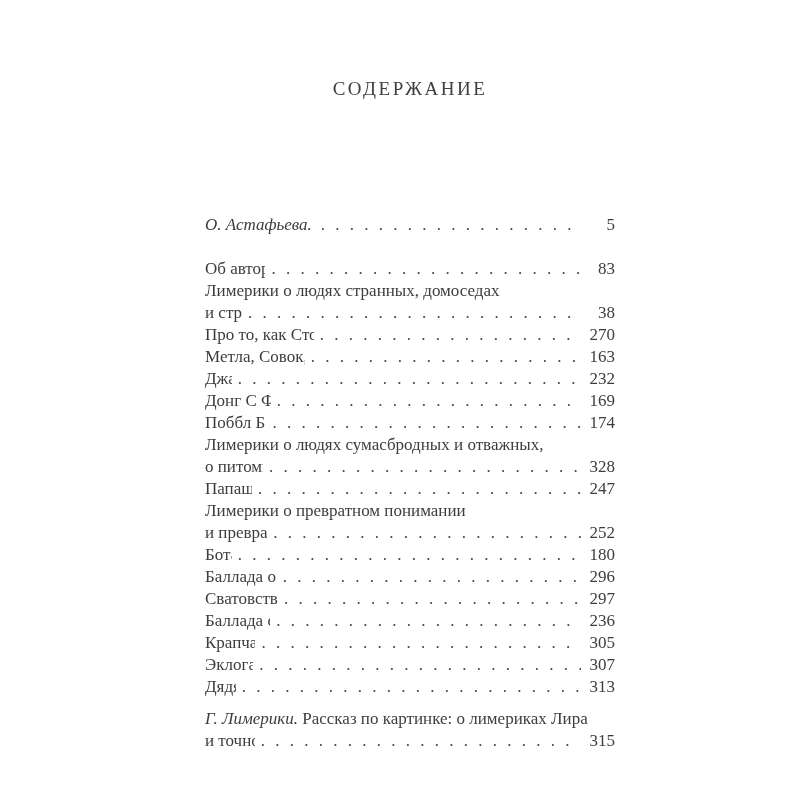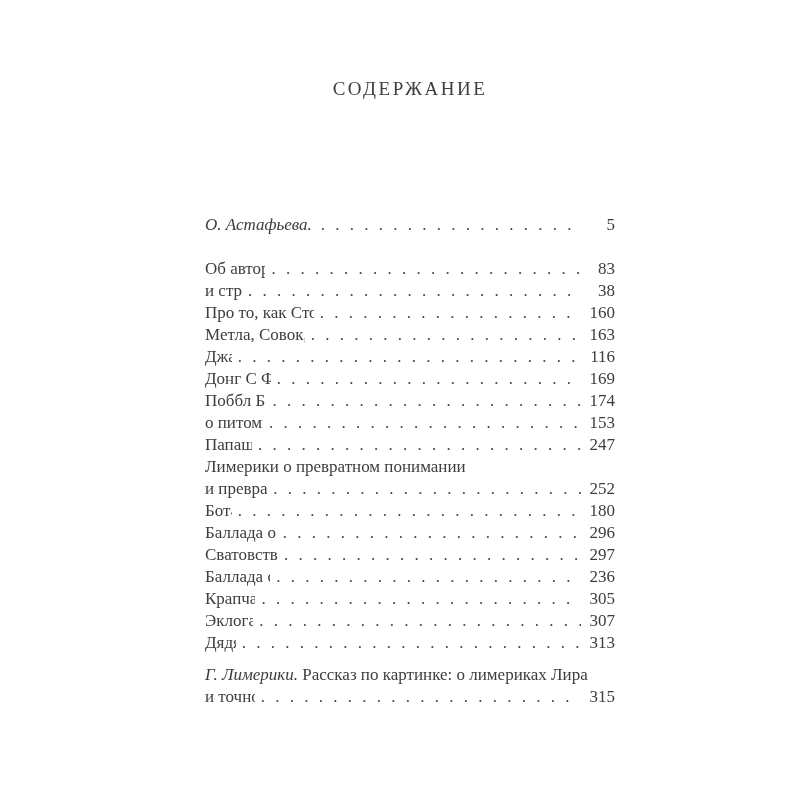--- a/index.html
+++ b/index.html
@@ -82,66 +82,68 @@
           </div>
         </div>
         <div class="entry gap-line">
           <div class="row last">
             <span class="txt">Об авторе этой книжки</span>
             <span class="leader"></span>
             <span class="pagenum">83</span>
           </div>
         </div>
         <div class="entry">
+          <div class="row"><span class="txt">Лимерики о людях странных, домоседах</span></div>
           <div class="row last">
             <span class="txt">и странниках</span>
             <span class="leader"></span>
             <span class="pagenum">38</span>
           </div>
         </div>
         <div class="entry">
           <div class="row last">
             <span class="txt">Про то, как Стол и Стул отправились на прогулку</span>
             <span class="leader"></span>
-            <span class="pagenum">160</span>
+            <span class="pagenum">270</span>
           </div>
         </div>
         <div class="entry">
           <div class="row last">
             <span class="txt">Метла, Совок, Кочерга и Каминные Щипцы</span>
             <span class="leader"></span>
             <span class="pagenum">163</span>
           </div>
         </div>
         <div class="entry">
           <div class="row last">
             <span class="txt">Джамбли</span>
             <span class="leader"></span>
-            <span class="pagenum">116</span>
+            <span class="pagenum">232</span>
           </div>
         </div>
         <div class="entry">
           <div class="row last">
             <span class="txt">Донг С Фонарем На Носу</span>
             <span class="leader"></span>
             <span class="pagenum">169</span>
           </div>
         </div>
         <div class="entry">
           <div class="row last">
             <span class="txt">Поббл Без Пальцев Ног</span>
             <span class="leader"></span>
             <span class="pagenum">174</span>
           </div>
         </div>
         <div class="entry">
+          <div class="row"><span class="txt">Лимерики о людях сумасбродных и отважных,</span></div>
           <div class="row last">
             <span class="txt">о питомцах и питании</span>
             <span class="leader"></span>
-            <span class="pagenum">153</span>
+            <span class="pagenum">328</span>
           </div>
         </div>
         <div class="entry">
           <div class="row last">
             <span class="txt">Папашина азбука</span>
             <span class="leader"></span>
             <span class="pagenum">247</span>
           </div>
         </div>
         <div class="entry">

